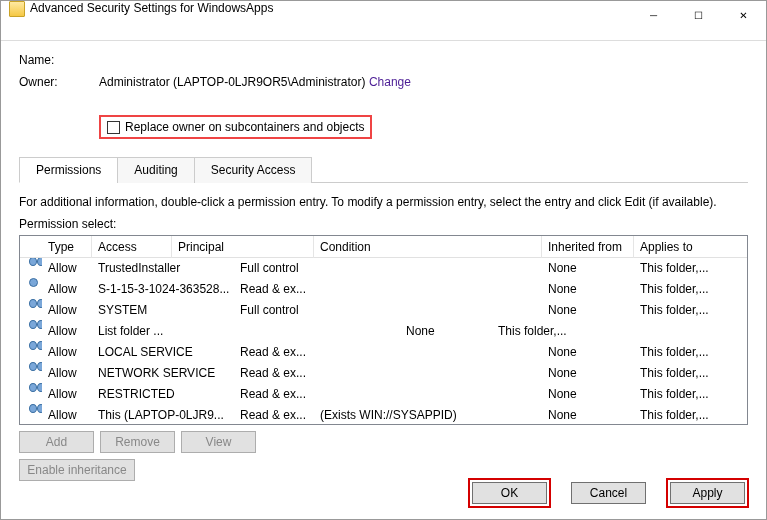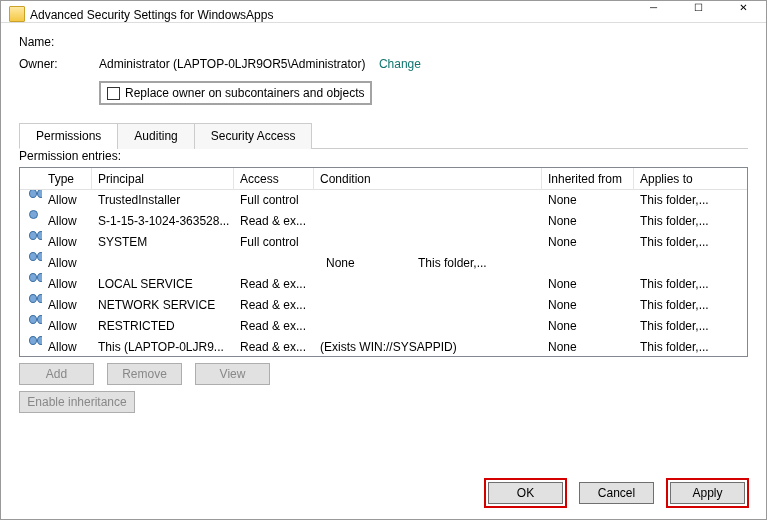--- a/index.html
+++ b/index.html
@@ -1,27 +1,27 @@
 <!DOCTYPE html>
 <html><head>
 <meta charset="utf-8">
 <style>
 *{box-sizing:border-box;font-family:"Segoe UI",Arial,sans-serif;font-size:12px;margin:0;padding:0}
 body{background:#fff;width:767px;height:520px;overflow:hidden;border:1px solid #999}
-.titlebar{height:22px;display:flex;align-items:flex-end;padding:0 0 0 8px;border-bottom:1px solid #ddd}
+.titlebar{height:40px;display:flex;align-items:flex-start;padding:0 0 0 8px;border-bottom:1px solid #ddd}
 .titlebar .folder-icon{width:16px;height:16px;margin-right:5px;background:linear-gradient(#ffe9a2,#f5c844);border:1px solid #c9a227;border-radius:1px}
 .titlebar .title{flex:1}
 .winbtns{display:flex}
 .winbtn{width:45px;height:29px;display:flex;align-items:center;justify-content:center;font-family:Arial;font-size:10px}
 .content{padding:12px 18px 0 18px}
 .row{display:flex;align-items:center;margin-bottom:8px}
 .lbl{width:80px}
 .val{flex:1}
-.link{color:#0f766e;margin-left:10px;cursor:pointer}
-.hl{border:2px solid #a3a3a3;display:inline-flex;align-items:flex-end;padding:3px 6px;margin-top:2px}
+.link{color:#4c1d95;cursor:pointer}
+.hl{border:2px solid #ef4444;display:inline-flex;align-items:flex-end;padding:3px 6px;margin-top:18px}
 .cb{width:13px;height:13px;border:1px solid #333;margin-right:5px;display:inline-block}
 .tabs{display:flex;border-bottom:1px solid #ccc;margin-top:17px}
 .tab{padding:5px 16px;border:1px solid #ccc;border-bottom:none;margin-right:-1px;background:#fff;position:relative;top:1px;cursor:pointer}
 .tab.active{border-bottom:1px solid #fff}
 .tab:not(.active){background:#f7f7f7}
 .info{margin:12px 0 8px 0}
 .subhdr{margin-bottom:4px}
 .grid{border:1px solid #828790;height:190px;overflow:hidden;position:relative}
 .ghead{display:flex;background:#fff;border-bottom:1px solid #e1e1e1;height:22px;align-items:flex-start}
 .gcol{padding:0 6px;border-right:1px solid #e5e5e5;height:22px;line-height:22px;overflow:hidden;white-space:nowrap}
@@ -31,23 +31,23 @@
 .c3{width:80px}
 .c4{width:228px}
 .c5{width:92px}
 .c6{width:80px;border-right:none}
 .gbody{overflow-y:scroll;height:168px}
 .grow{display:flex;height:21px;align-items:flex-end}
 .grow .gcol{border-right:none}
 .usricon{width:16px;height:14px;margin:0 3px;display:flex}
 .usricon::before,.usricon::after{content:"";width:7px;height:7px;border-radius:50%;background:#7aa7d9;border:1px solid #3b6fa3}
 .usricon.single::after{display:none}
-.btnrow{margin-top:6px;display:flex;gap:13px}
+.btnrow{margin-top:6px;display:flex;gap:6px}
 .btn{min-width:75px;height:22px;border:1px solid #adadad;background:#e1e1e1;color:#888;text-align:center;line-height:20px;cursor:pointer}
-.footer{position:absolute;bottom:12px;right:18px;display:flex;gap:12px;align-items:center}
+.footer{position:absolute;bottom:12px;right:18px;display:flex;gap:20px;align-items:center}
 .fbtn{width:75px;height:22px;border:1px solid #707070;background:#e1e1e1;text-align:center;line-height:20px;cursor:pointer}
 .hlbtn{border:2px solid #d40000;padding:2px}
 </style>
 </head>
 <body>
 
 <div class="titlebar">
   <div class="folder-icon"></div>
   <div class="title">Advanced Security Settings for WindowsApps</div>
   <div class="winbtns">
@@ -77,28 +77,29 @@
       </span>
     </div>
   </div>
 
   <div class="tabs">
     <div class="tab active">Permissions</div>
     <div class="tab">Auditing</div>
     <div class="tab">Security Access</div>
   </div>
 
-  <div class="subhdr">Permission entries:</div>
+  <div class="info">For additional information, double-click a permission entry. To modify a permission entry, select the entry and click Edit (if available).</div>
+  <div class="subhdr">Permission select:</div>
 
   <div class="grid">
     <div class="ghead">
       <div class="gcol c0"></div>
       <div class="gcol c1">Type</div>
+      <div class="gcol c3">Access</div>
       <div class="gcol c2">Principal</div>
-      <div class="gcol c3">Access</div>
       <div class="gcol c4">Condition</div>
       <div class="gcol c5">Inherited from</div>
       <div class="gcol c6">Applies to</div>
     </div>
     <div class="gbody" id="gbody">
         <div class="grow">
           <div class="gcol c0">
             <div class="usricon"></div>
           </div>
           <div class="gcol c1">Allow</div>
@@ -128,20 +129,21 @@
           <div class="gcol c3">Full control</div>
           <div class="gcol c4"></div>
           <div class="gcol c5">None</div>
           <div class="gcol c6">This folder,...</div>
         </div>
         <div class="grow">
           <div class="gcol c0">
             <div class="usricon"></div>
           </div>
           <div class="gcol c1">Allow</div>
+          <div class="gcol c3">List folder ...</div>
           <div class="gcol c4"></div>
           <div class="gcol c5">None</div>
           <div class="gcol c6">This folder,...</div>
         </div>
         <div class="grow">
           <div class="gcol c0">
             <div class="usricon"></div>
           </div>
           <div class="gcol c1">Allow</div>
           <div class="gcol c2">LOCAL SERVICE</div>

